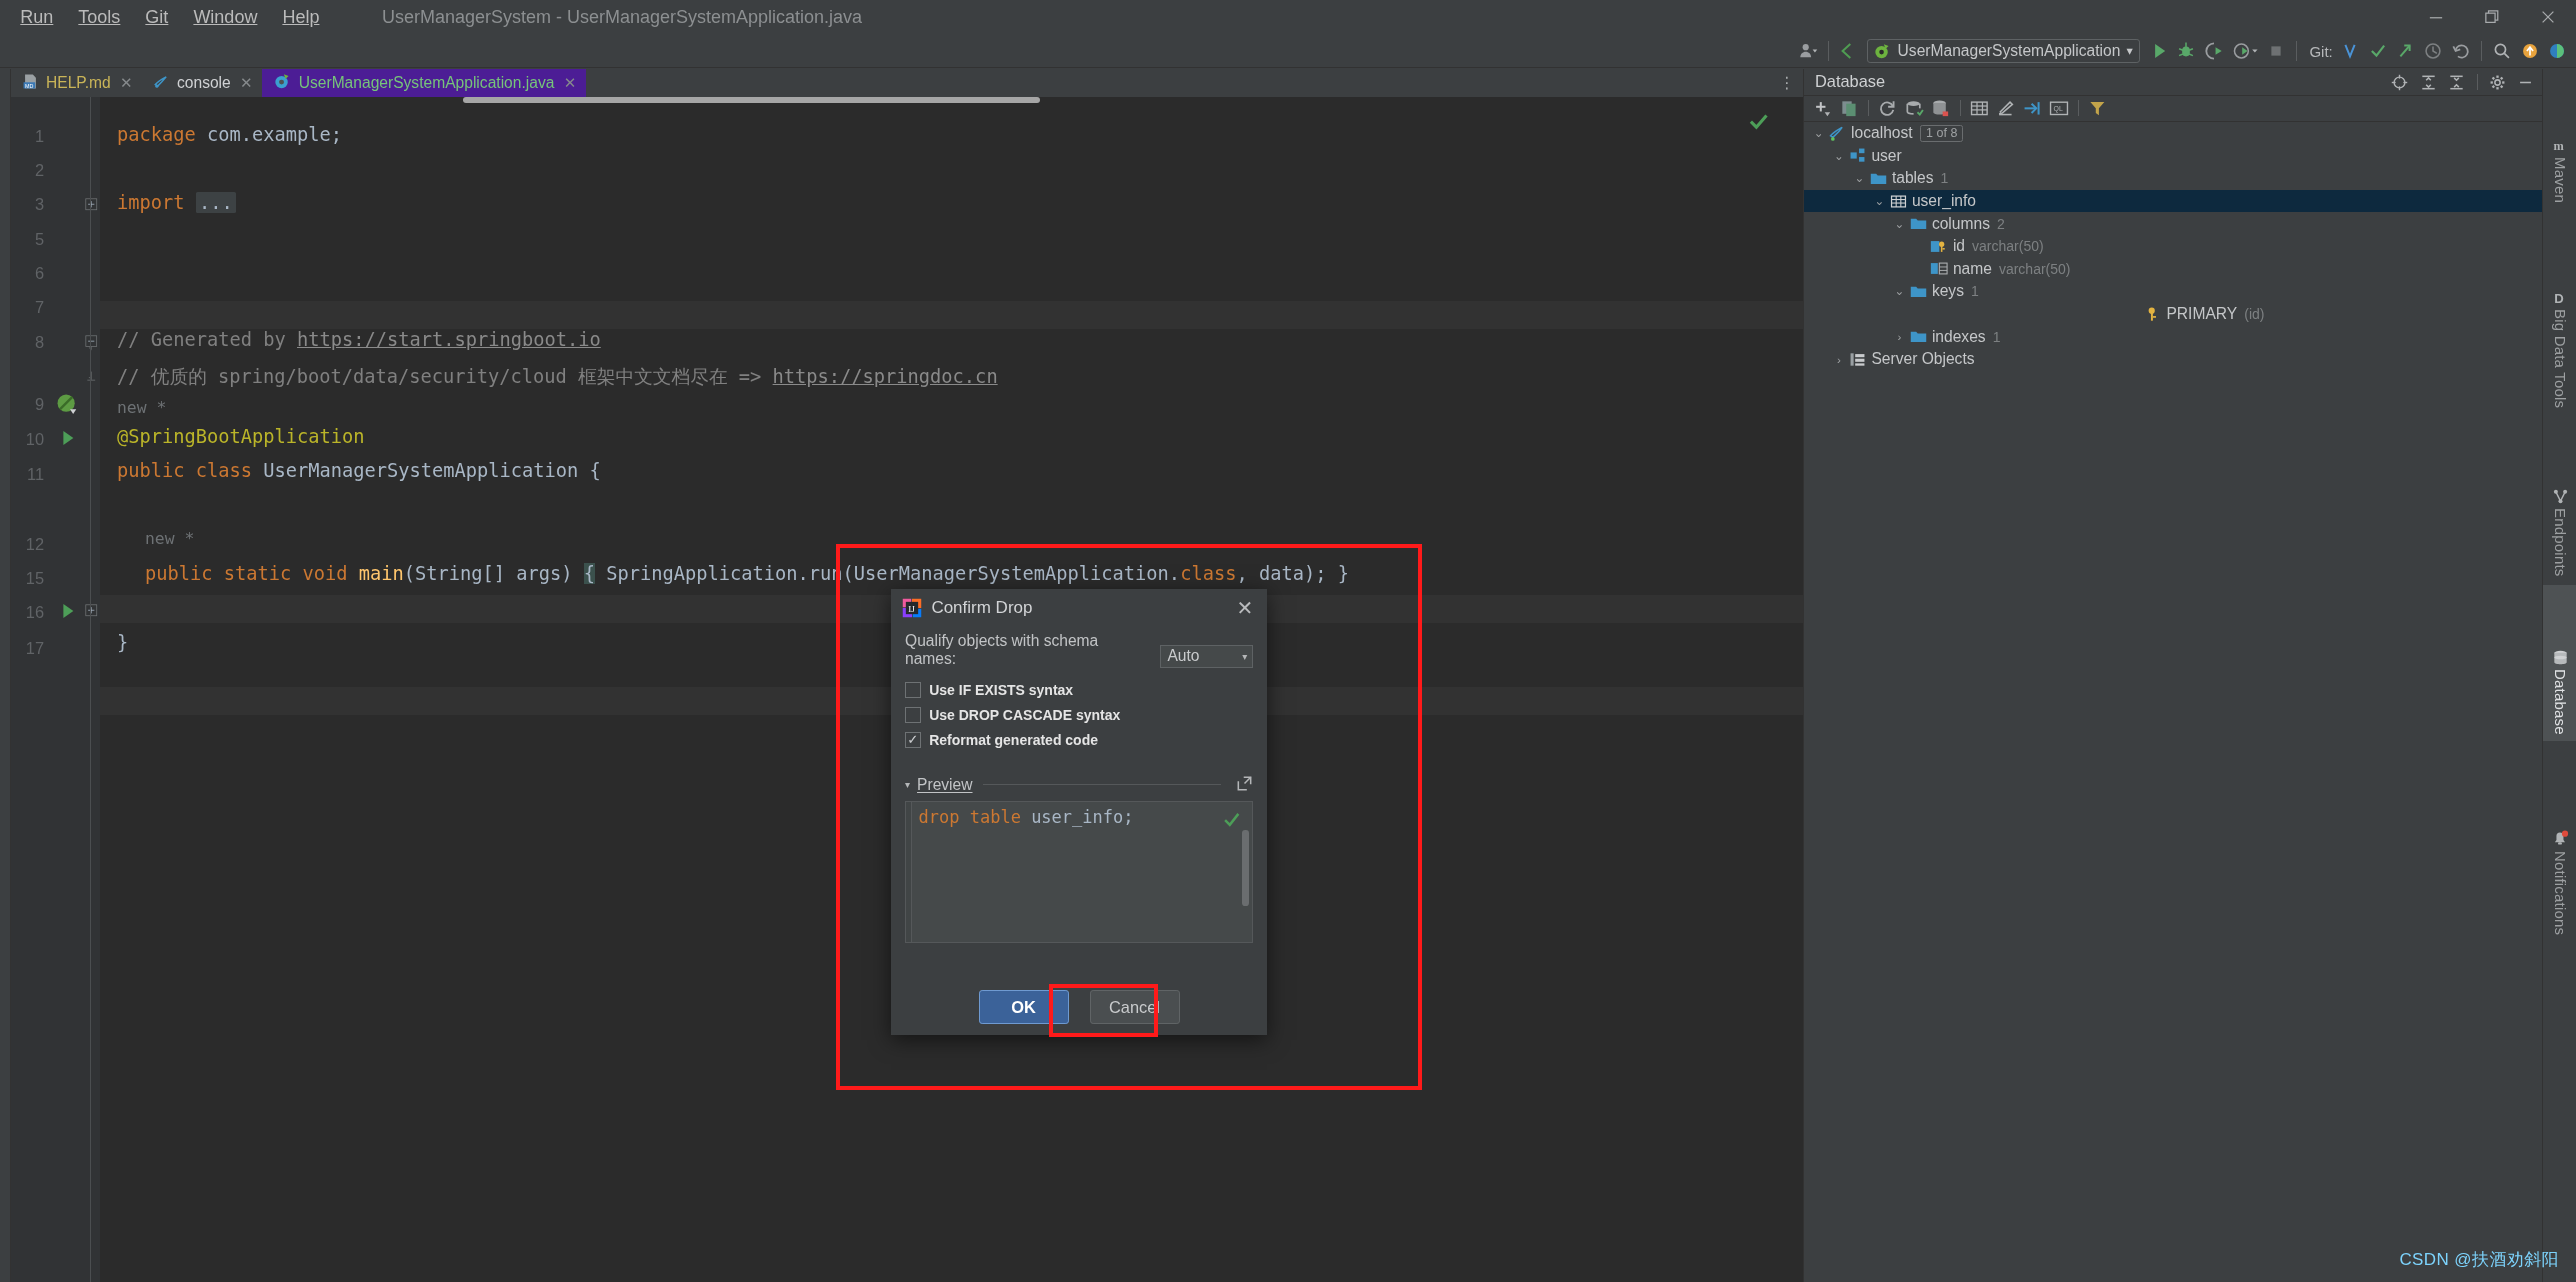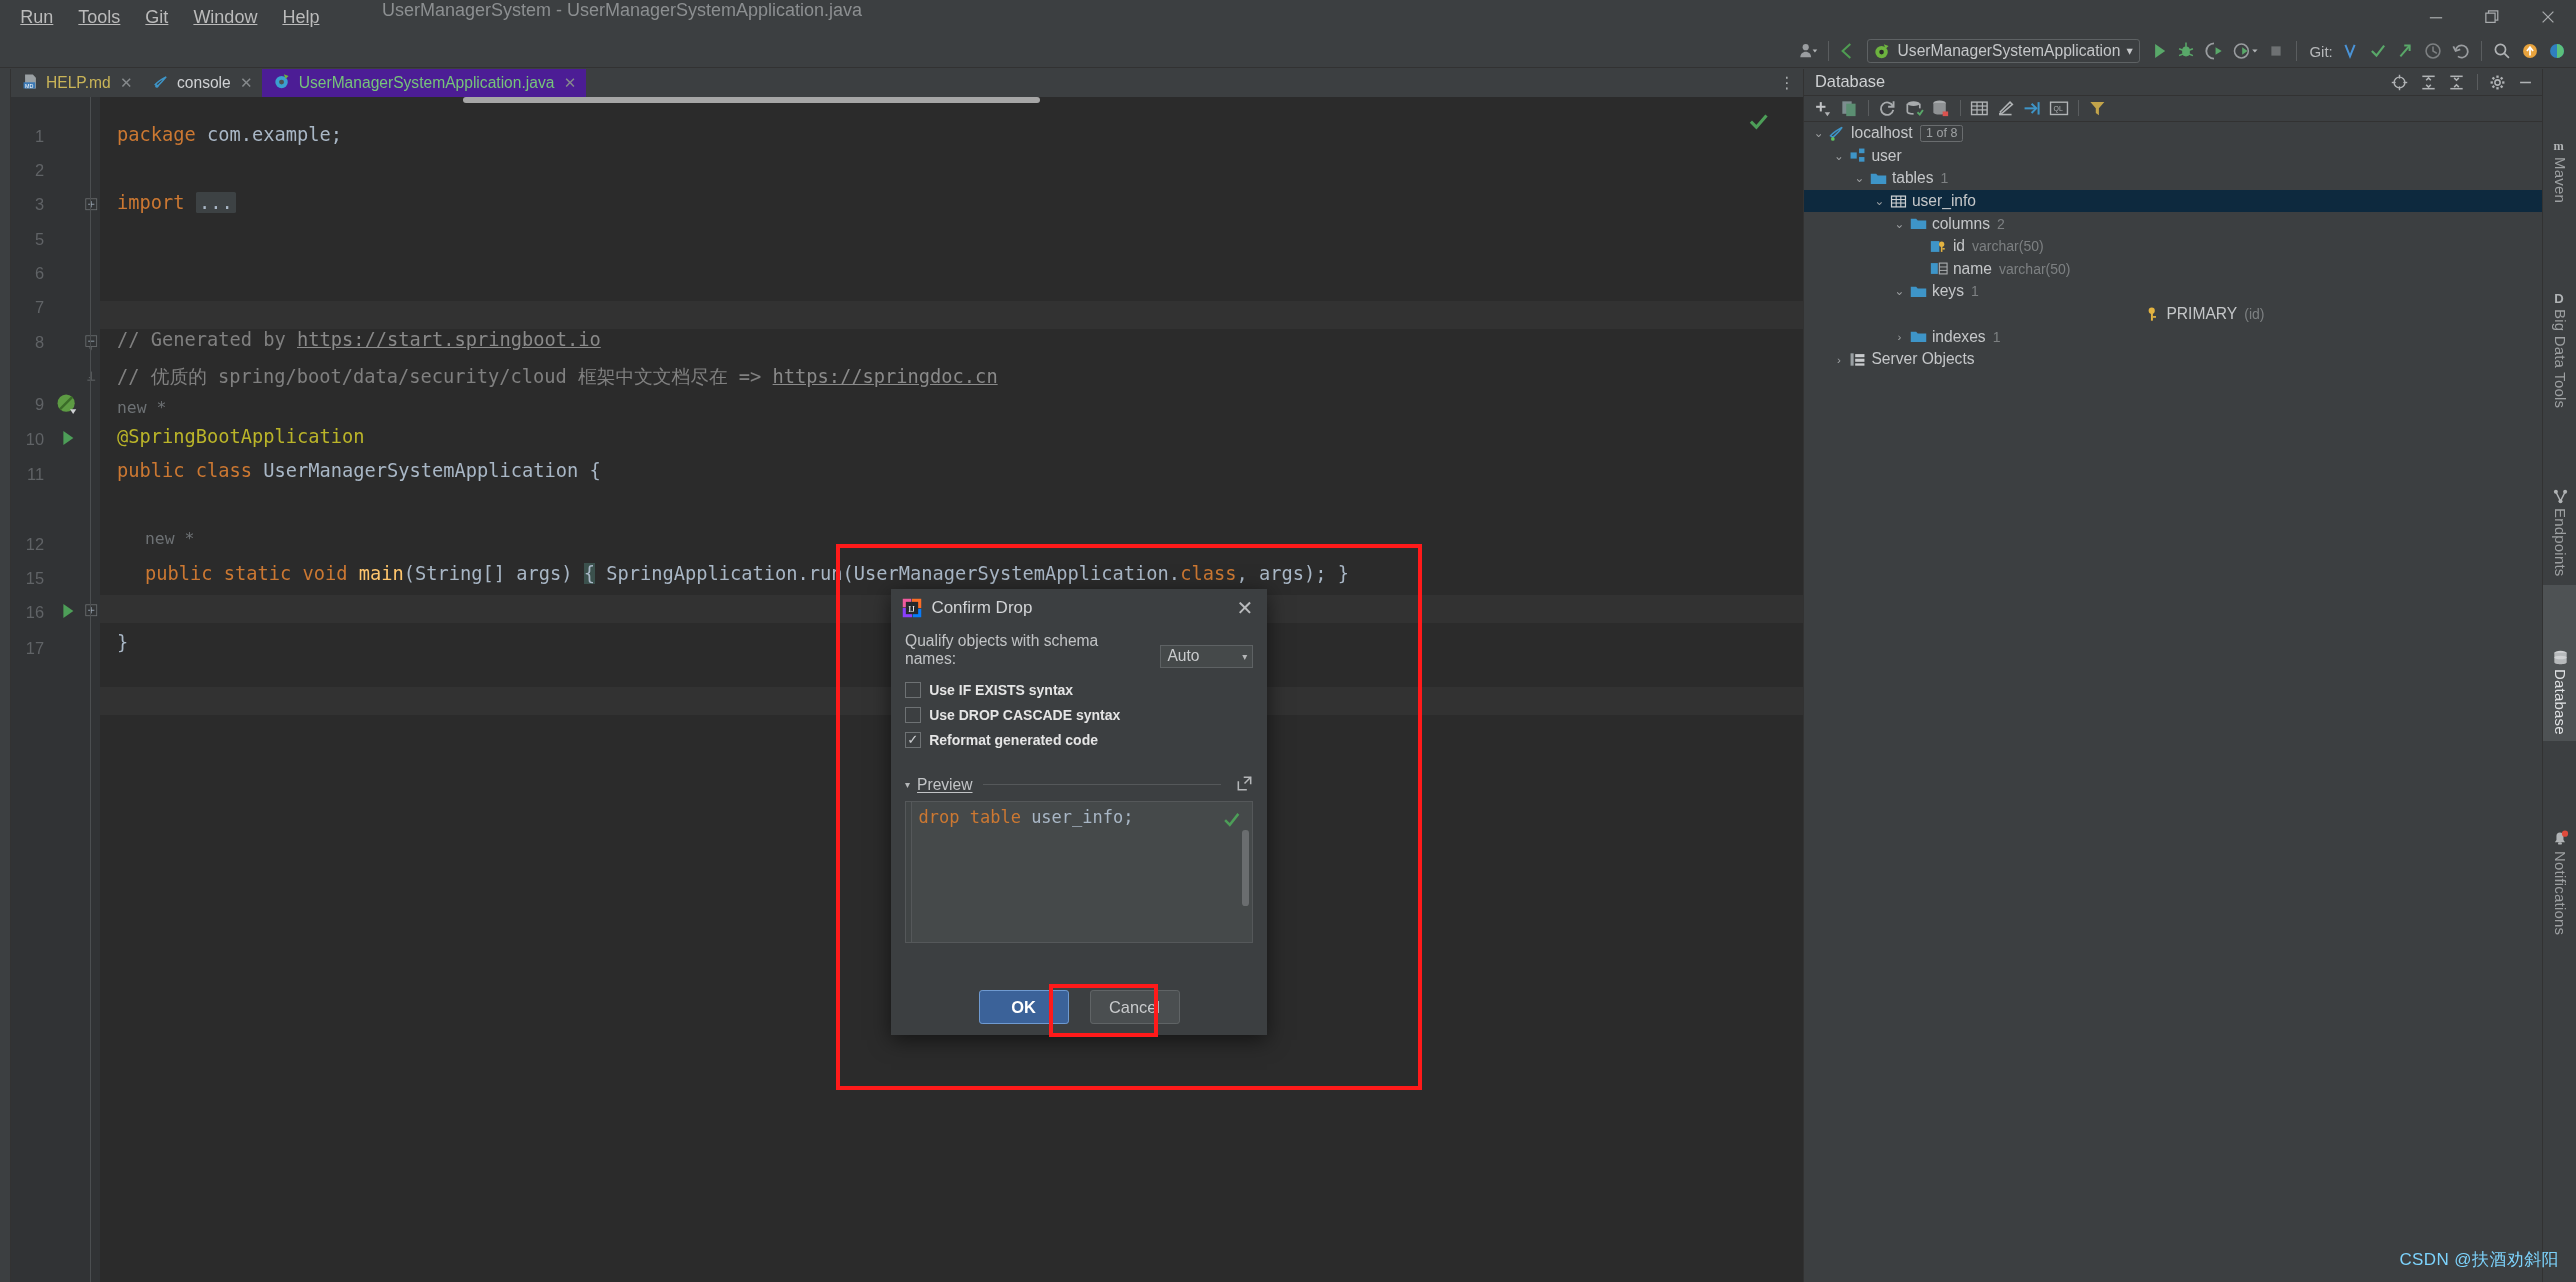--- a/index.html
+++ b/index.html
@@ -7,21 +7,21 @@
     width: 2576px; height: 1282px;
     background: #3c3f41;
     font-family: "Liberation Sans", sans-serif;
     overflow: hidden;
   }
   #root { position: relative; width: 2576px; height: 1282px; background: #3c3f41; }
 
   
   .titlebar {
     position: absolute; left: 0; top: 0; width: 2576px; height: 34px;
-    background: #3c3f41; display: flex; 
+    background: #3c3f41; display: flex; align-items: center;
   }
   .menu-items { display: flex; align-items: center; gap: 0px; padding-left: 7.8px; }
   .menu-item {
     color: #bbbbbb; font-size: 18px; padding: 1.6px 12.5px; cursor: default;
     white-space: nowrap;
   }
   .menu-item u { text-decoration: underline; }
   .win-title {
     color: #8c8f91; font-size: 18px; margin-left: 50px; white-space: nowrap;
   }
@@ -542,21 +542,21 @@
       <div class="cl" style="top:267px;"><span class="cmt">// 优质的 spring/boot/data/security/cloud 框架中文文档尽在 =&gt; </span><span class="lnk">https://springdoc.cn</span></div>
 
       <div class="cl hint" style="top:301px; left:17px;">new *</div>
 
       <div class="cl" style="top:329px;"><span class="ann">@SpringBootApplication</span></div>
 
       <div class="cl" style="top:363px;"><span class="kw">public class</span><span class="txt"> UserManagerSystemApplication {</span></div>
 
       <div class="cl hint" style="top:432px; left:45px;">new *</div>
 
-      <div class="cl" style="top:466px; left:45px;"><span class="kw">public static void</span><span class="txt"> </span><span class="fn">main</span><span class="txt">(String[] args) </span><span class="brace-hl txt">{</span><span class="txt"> SpringApplication.run(UserManagerSystemApplication.</span><span class="kw">class</span><span class="txt">, args); }</span></div>
+      <div class="cl" style="top:466px; left:45px;"><span class="kw">public static void</span><span class="txt"> </span><span class="fn">main</span><span class="txt">(String[] args) </span><span class="brace-hl txt">{</span><span class="txt"> SpringApplication.run(UserManagerSystemApplication.</span><span class="kw">class</span><span class="txt">, data); }</span></div>
 
       <div class="cl" style="top:535px;"><span class="txt">}</span></div>
 
       <div class="right-gutter-check">
         <svg width="23.4" height="23.4" viewBox="0 0 30 30">
             <polyline points="5,15 12,22 25,7" fill="none" stroke="#4d9e58" stroke-width="4"></polyline>
           </svg>
       </div>
     </div>
   </div>

